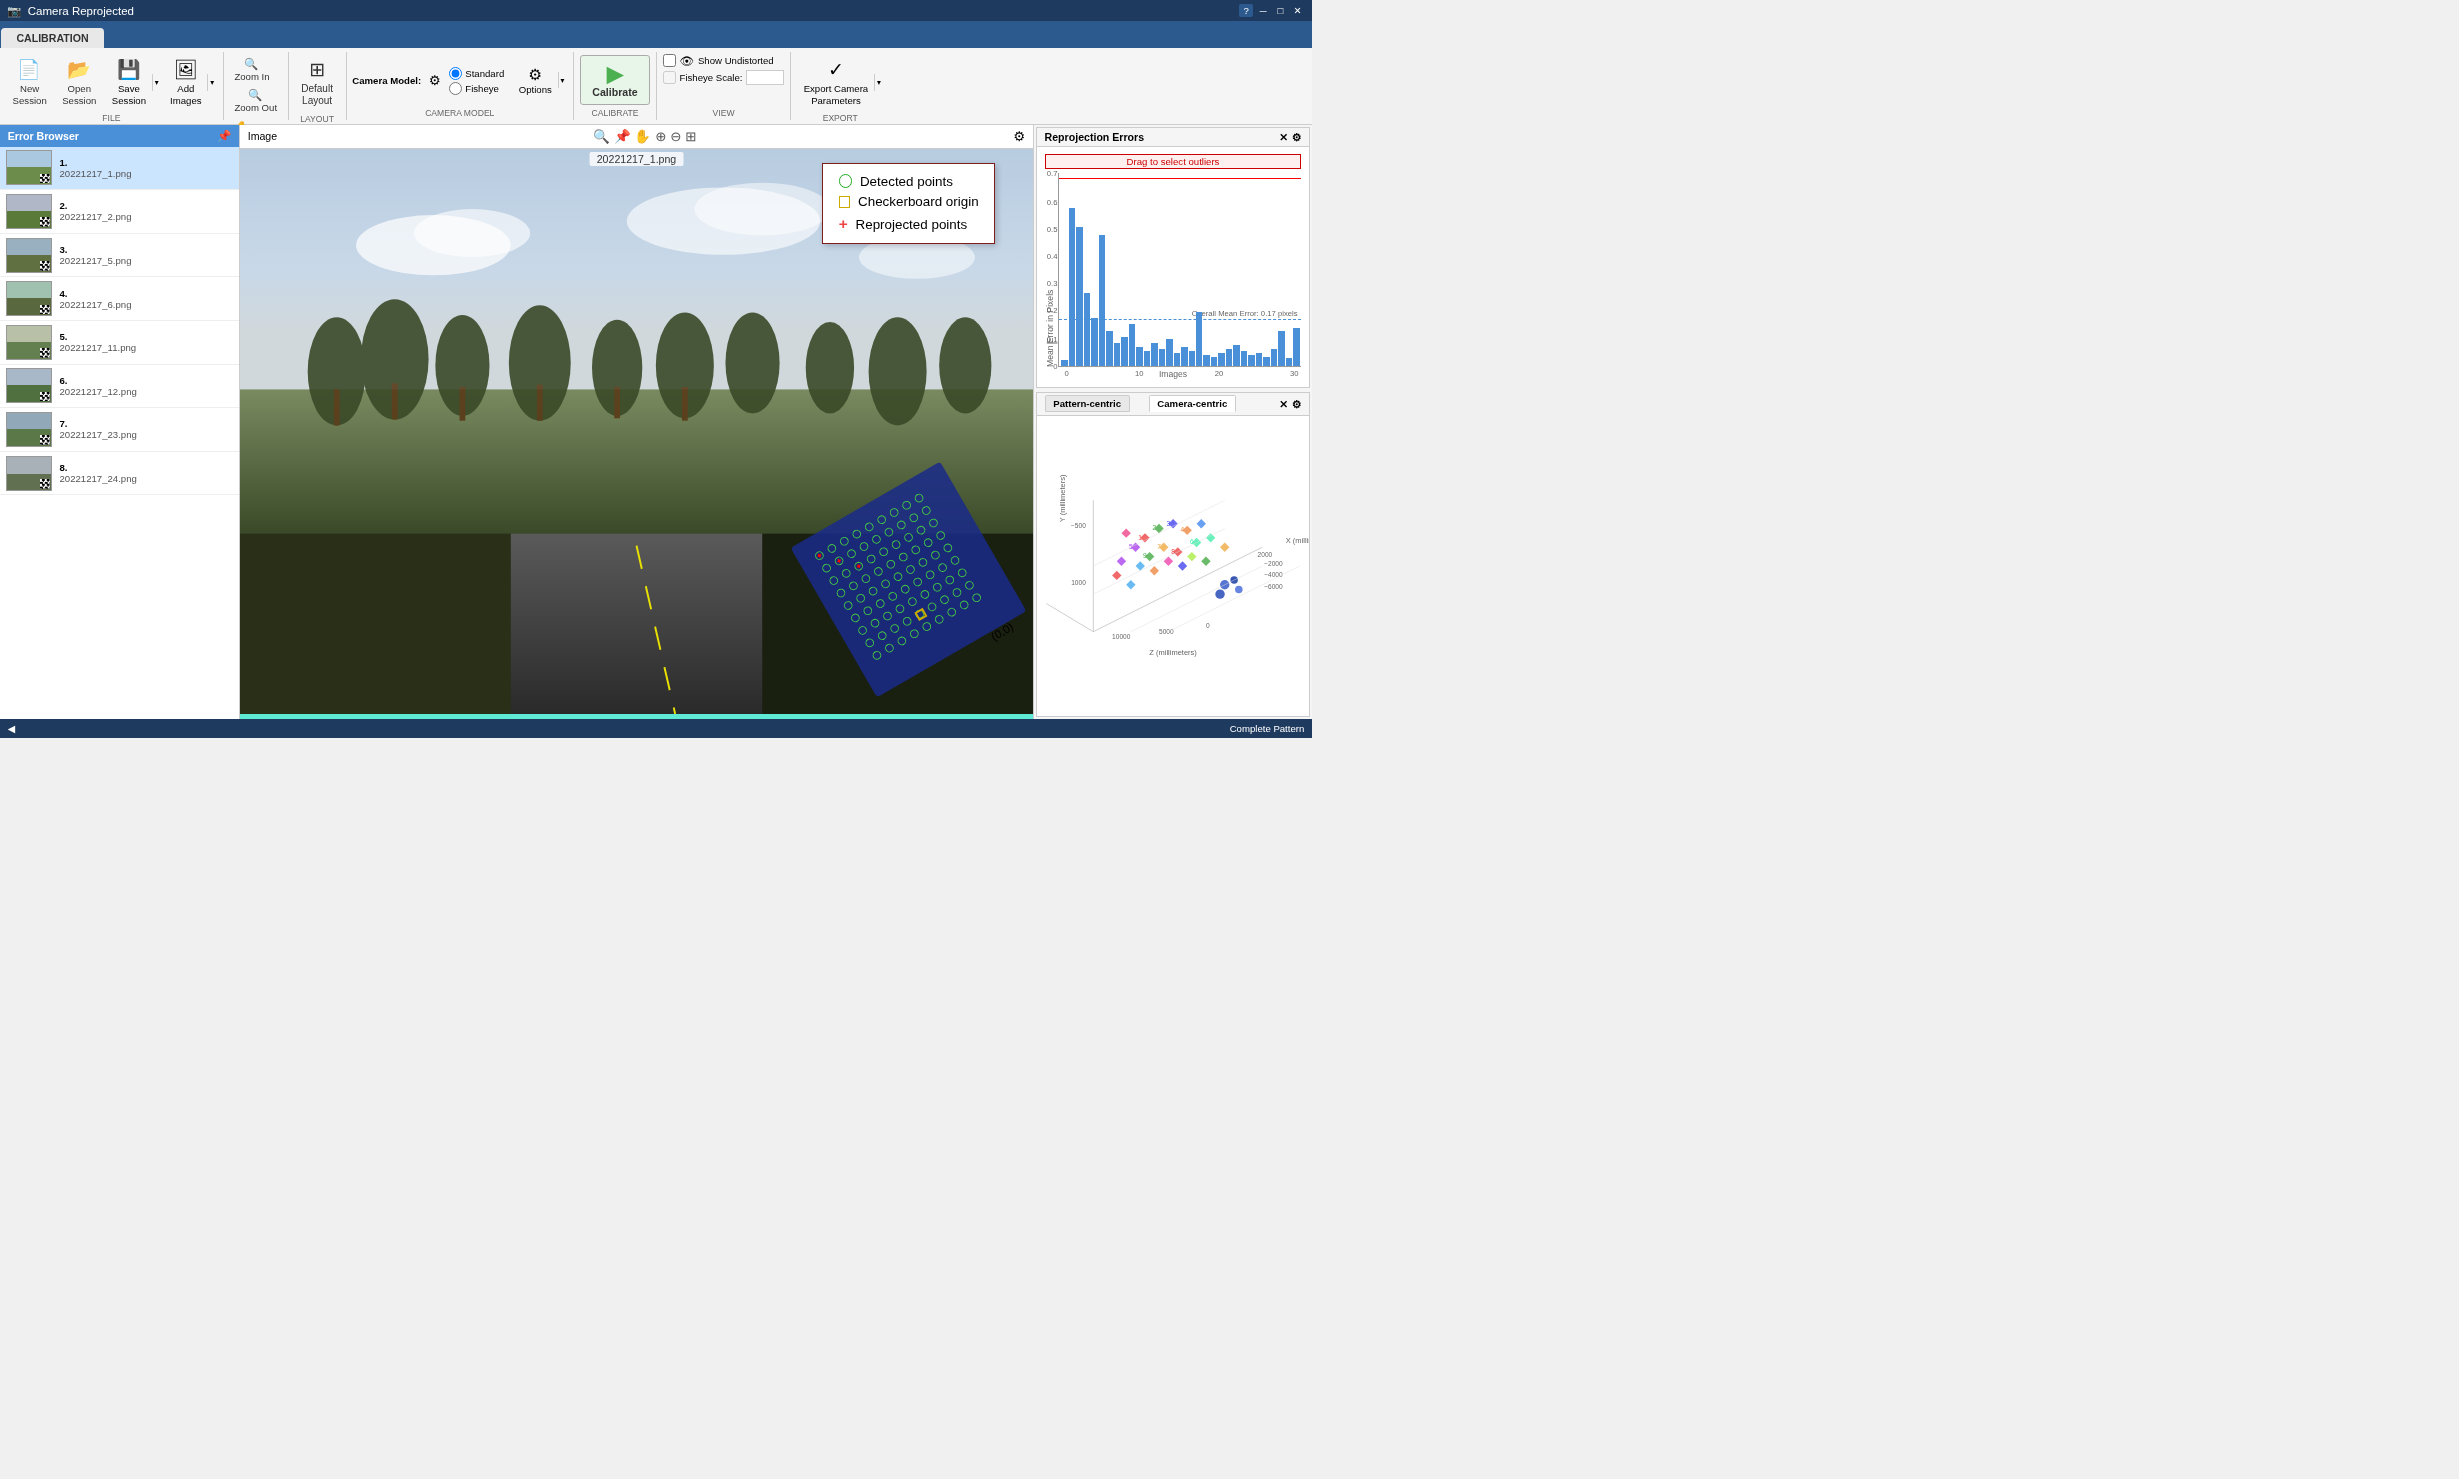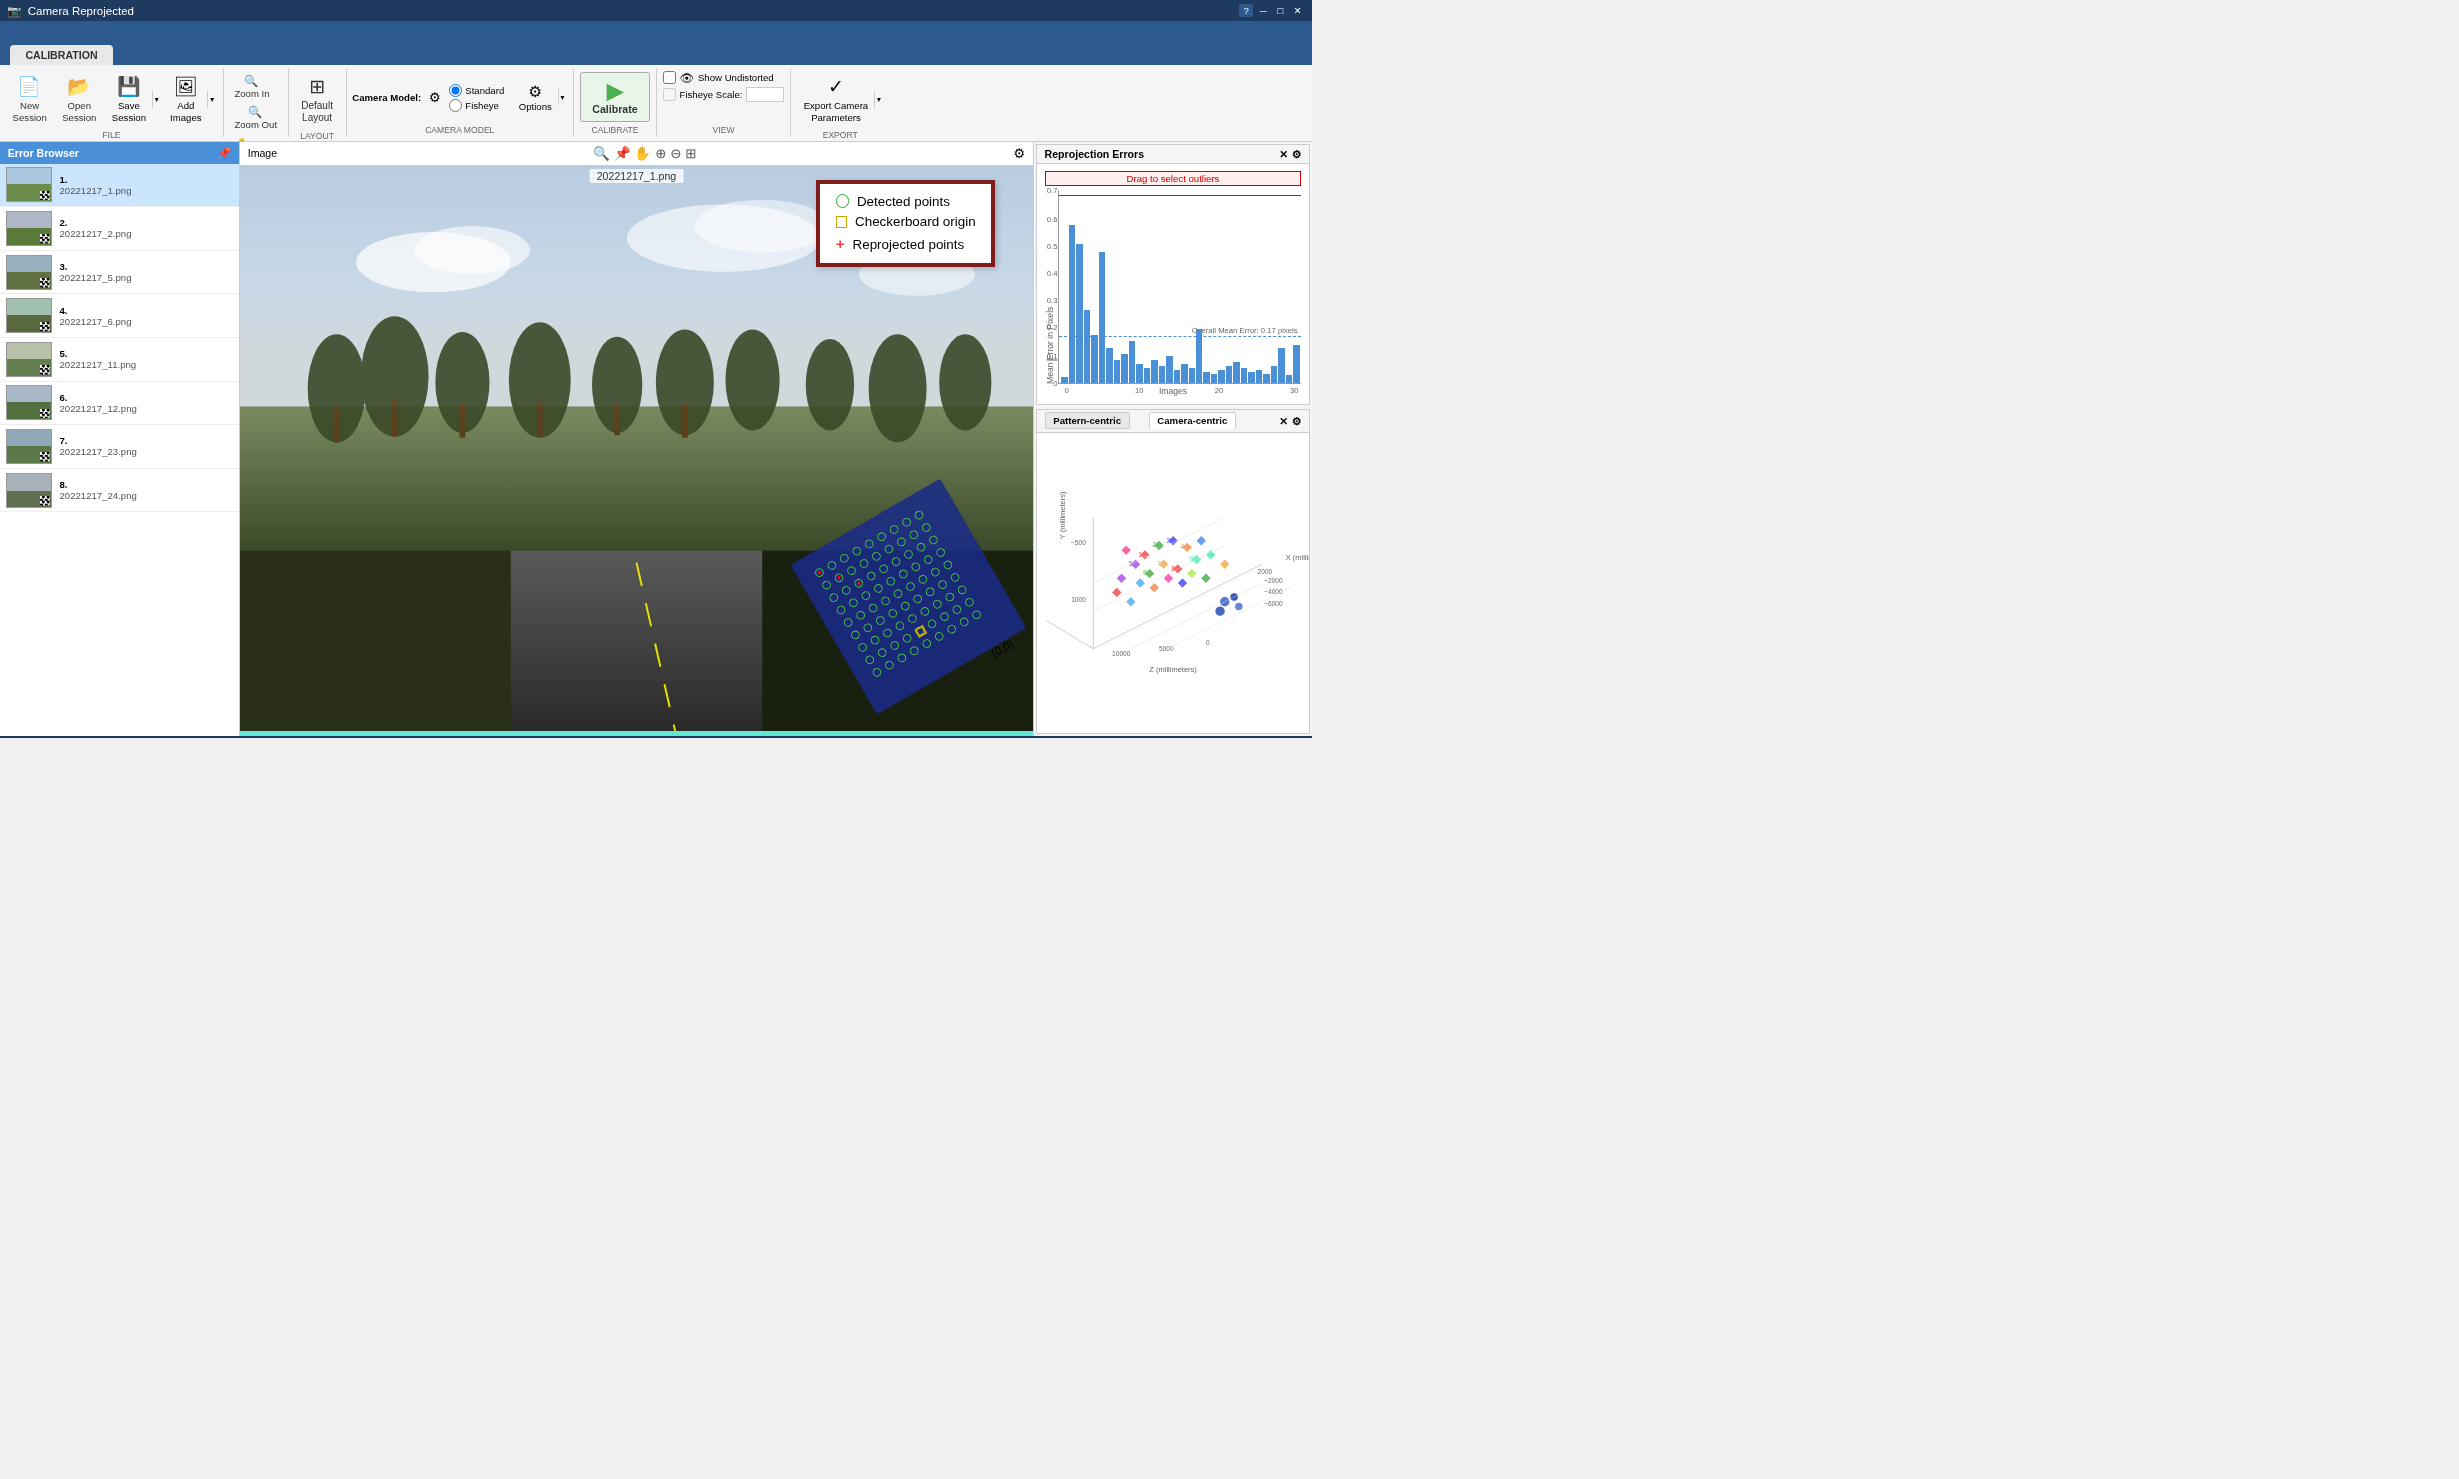--- a/index.html
+++ b/index.html
@@ -19,24 +19,24 @@
     #titlebar-left { display: flex; align-items: center; gap: 5.8px; }
     #titlebar-controls { display: flex; gap: 3.8px; }
     #titlebar-controls span {
       width: 13.4px; height: 13.4px; display: flex; align-items: center; justify-content: center;
       font-size: 9.6px; cursor: pointer; color: white;
     }
 
     
     #tabbar {
       background: #2d5a8e;
-      height: 44px;
+      height: 27px;
       display: flex;
       align-items: flex-end;
-      padding: 0 0 0 10px;
+      padding: 0 0 0 1px;
     }
     .tab {
       background: #e8e8e8;
       border-radius: 3.8px 3.8px 0 0;
       padding: 3.8px 15.4px;
       font-size: 10.6px;
       font-weight: bold;
       color: #333;
       cursor: pointer;
     }
@@ -206,21 +206,21 @@
         #303830 90%, #202820 100%
       );
       position: absolute; top: 0; left: 0; right: 0; bottom: 0;
     }
 
     
     #legend-box {
       position: absolute;
       top: 14.4px; right: 38px;
       background: white;
-      border: 4px solid #7f1d1d;
+      border: 1px solid #7f1d1d;
       padding: 9.6px 15.4px;
       font-size: 13.4px;
       box-shadow: 1.9px 1.9px 5.8px rgba(0,0,0,0.2);
     }
     .legend-item { display: flex; align-items: center; gap: 7.7px; margin-bottom: 5.8px; }
     .legend-item:last-child { margin-bottom: 0; }
     .legend-circle { width: 13.4px; height: 13.4px; border-radius: 50%; border: 1.9px solid; display: flex; align-items: center; justify-content: center; }
     .legend-square { width: 11.5px; height: 11.5px; border: 1.9px solid; }
     .legend-plus { font-size: 15.4px; font-weight: bold; color: #e44; }
 

